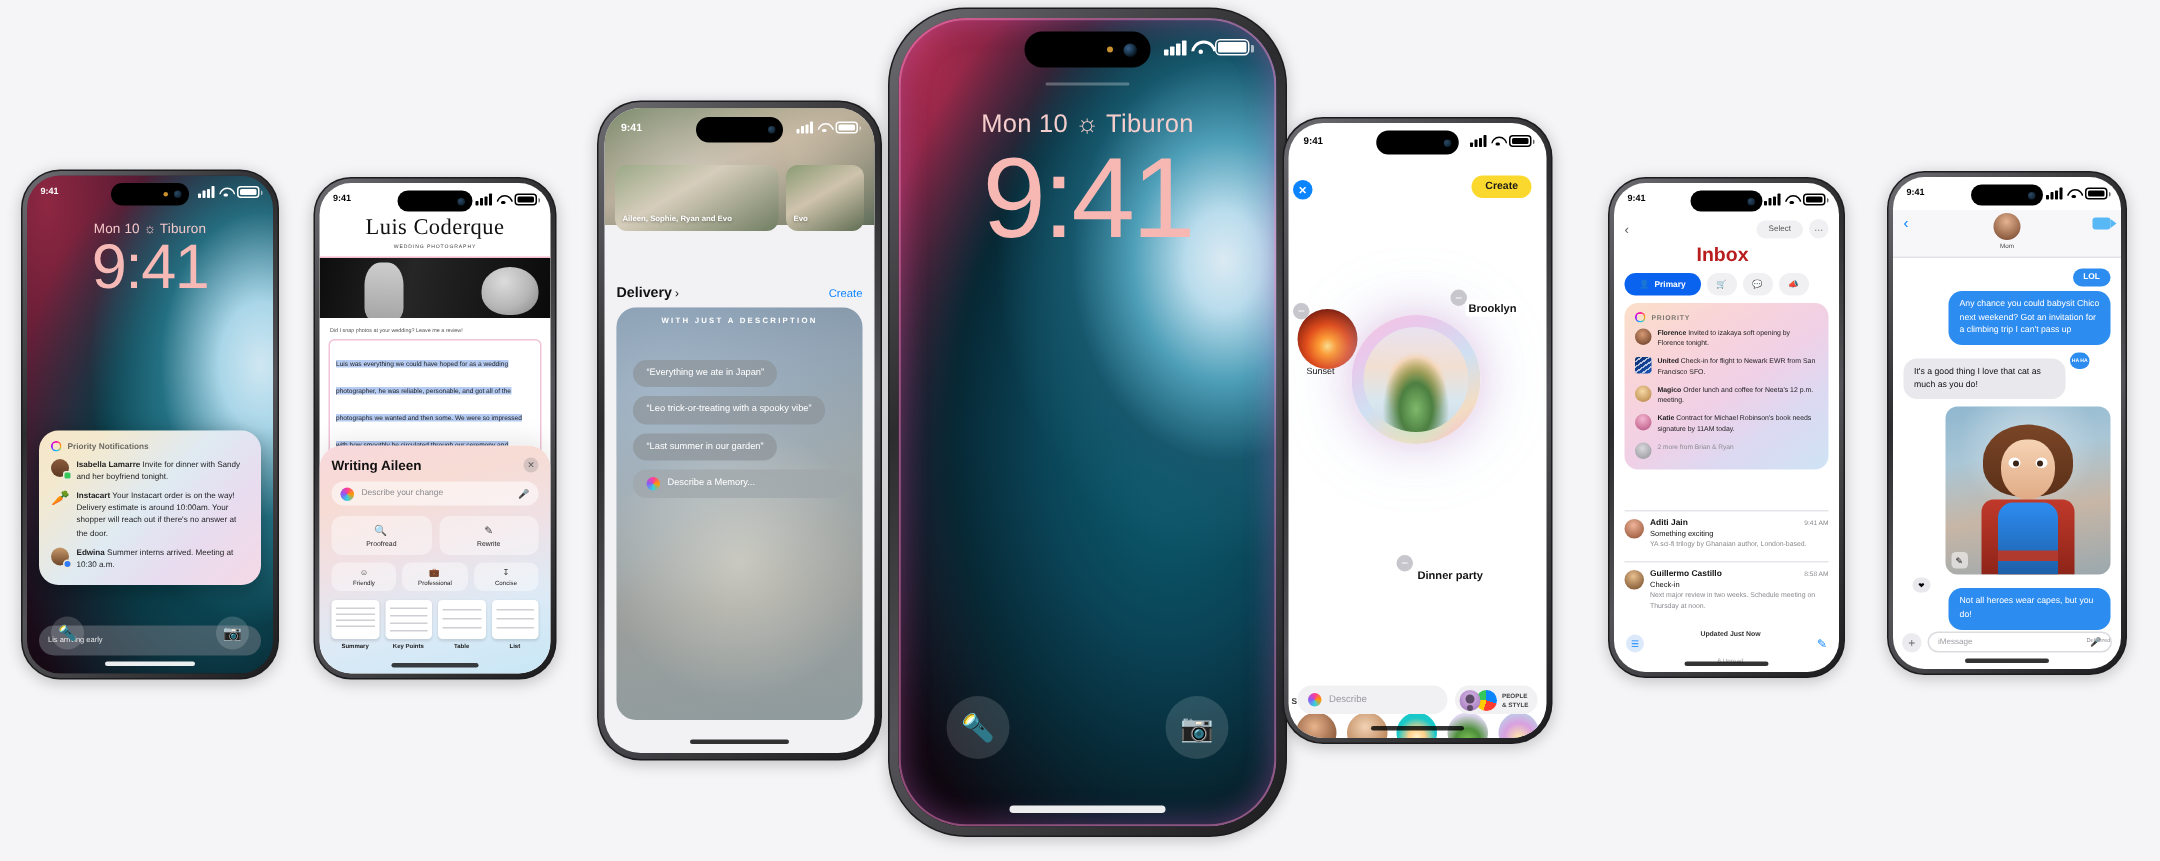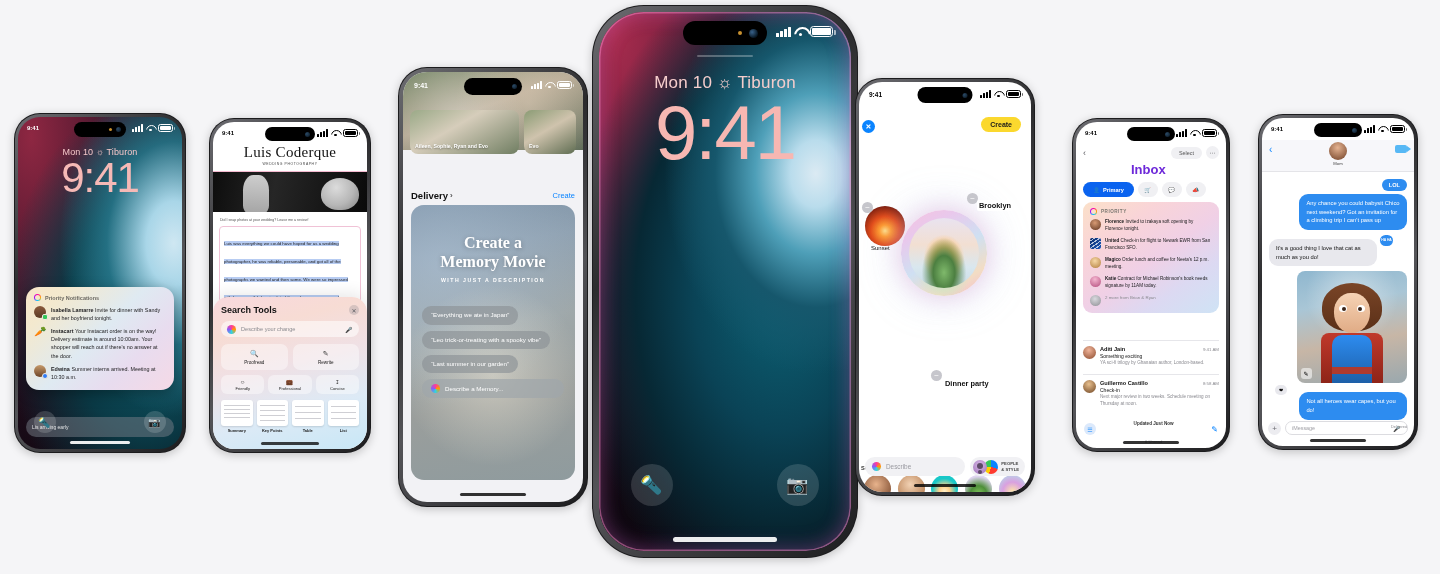--- a/index.html
+++ b/index.html
@@ -317,21 +317,21 @@
   #p6 .notch{ width:48px;height:14px;top:5px; }
   #p6 .statusbar{ top:7px; font-size:6px; color:#000; padding:0 9px;}
   #p6 .ml-nav{ position:absolute; top:24px; left:7px; right:7px; display:flex;
      align-items:center; justify-content:space-between;}
   #p6 .ml-nav .bk{ font-size:9px; color:#5b5b60; }
   #p6 .ml-nav .rt{ display:flex; gap:4px; align-items:center;}
   #p6 .ml-pillbtn{ font-size:5.4px; color:#555; background:#f0f0f3; border-radius:7px;
      padding:3px 8px;}
   #p6 .ml-dots{ width:13px;height:13px;border-radius:50%;background:#f0f0f3;color:#555;
      font-size:6px; display:flex;align-items:center;justify-content:center;}
-  #p6 .ml-title{ position:absolute; top:40px; left:8px; font-size:13px; font-weight:700; color:#6d28d9;padding-left:47px;}
+  #p6 .ml-title{ position:absolute; top:40px; left:8px; font-size:13px; font-weight:700; color:#b91c1c;padding-left:47px;}
   #p6 .ml-tabs{ position:absolute; top:60px; left:7px; right:7px; display:flex; gap:4px;}
   #p6 .ml-tab{ height:15px; border-radius:8px; background:#f0f0f3; display:flex;
      align-items:center; justify-content:center; gap:3px; font-size:5.6px; color:#444; flex:none;
      width:20px;}
   #p6 .ml-tab.primary{ background:#0a63ef; color:#fff; font-weight:700; width:auto; padding:0 10px;}
   #p6 .ml-prio{ position:absolute; top:80px; left:7px; right:7px; border-radius:9px;
      padding:6px 7px 7px;
      background:linear-gradient(145deg,#fbe0c9 0%,#f9d4d8 26%,#f0d0e6 52%,#dcd9f2 74%,#cfe3f5 100%);}
   #p6 .ml-ph{ display:flex; align-items:center; gap:4px; font-size:4.6px; color:#7b7771;
      font-weight:700; letter-spacing:.5px; margin-bottom:4px;}
@@ -536,21 +536,21 @@
       <div class="web-sub">Wedding Photography</div>
       <div class="web-rule"></div>
       <div class="web-hero"></div>
       <div class="web-small">Did I snap photos at your wedding? Leave me a review!</div>
       <div class="web-quote">
         <p>Luis was everything we could have hoped for as a wedding photographer, he was reliable, personable, and got all of the photographs we wanted and then some. We were so impressed with how smoothly he circulated through our ceremony and reception. We barely realized he was there except when he was very</p>
       </div>
 
       <div class="wt">
         <div class="wt-top">
-          <span class="wt-title">Search Tools</span>
+          <span class="wt-title">Writing Aileen</span>
           <span class="wt-x">✕</span>
         </div>
         <div class="wt-field">
           <span class="wt-orb"></span>
           <span class="wt-ph">Describe your change</span>
           <span class="wt-mic">🎤</span>
         </div>
         <div class="wt-grid2">
           <div class="wt-big">
             <span class="ic">🔍</span>
@@ -646,24 +646,20 @@
 
       <div class="ph-sec mem">
         <div style="display:flex;align-items:center">
           <h3>Delivery</h3>
           <span class="chev">›</span>
         </div>
         <a>Create</a>
       </div>
 
       <div class="mem-card">
-        <div class="mem-t">
-          <div>Create a</div>
-          <div>Memory Movie</div>
-        </div>
         <div class="mem-s">WITH JUST A DESCRIPTION</div>
         <div class="mem-pills">
           <div class="mem-pill">“Everything we ate in Japan”</div>
           <div class="mem-pill">“Leo trick-or-treating with a spooky vibe”</div>
           <div class="mem-pill">“Last summer in our garden”</div>
           <div class="mem-pill wide">
             <span class="mem-orb"></span>
             <span>Describe a Memory...</span>
           </div>
         </div>

